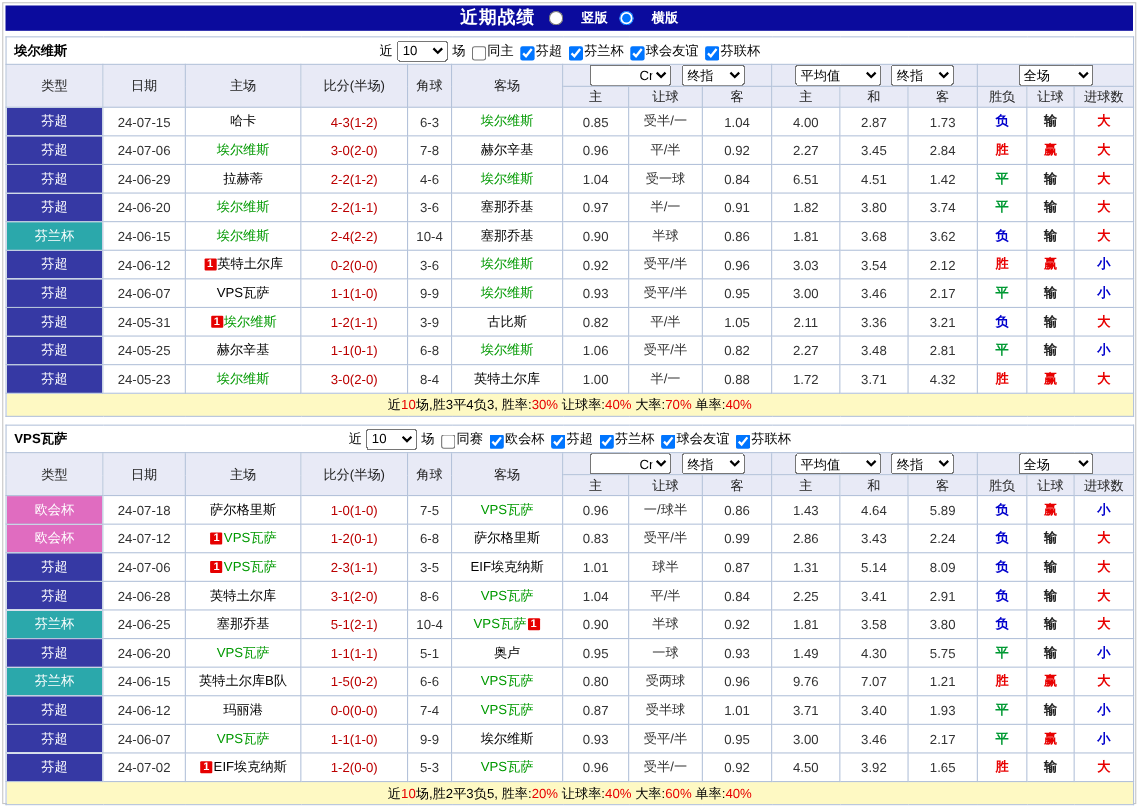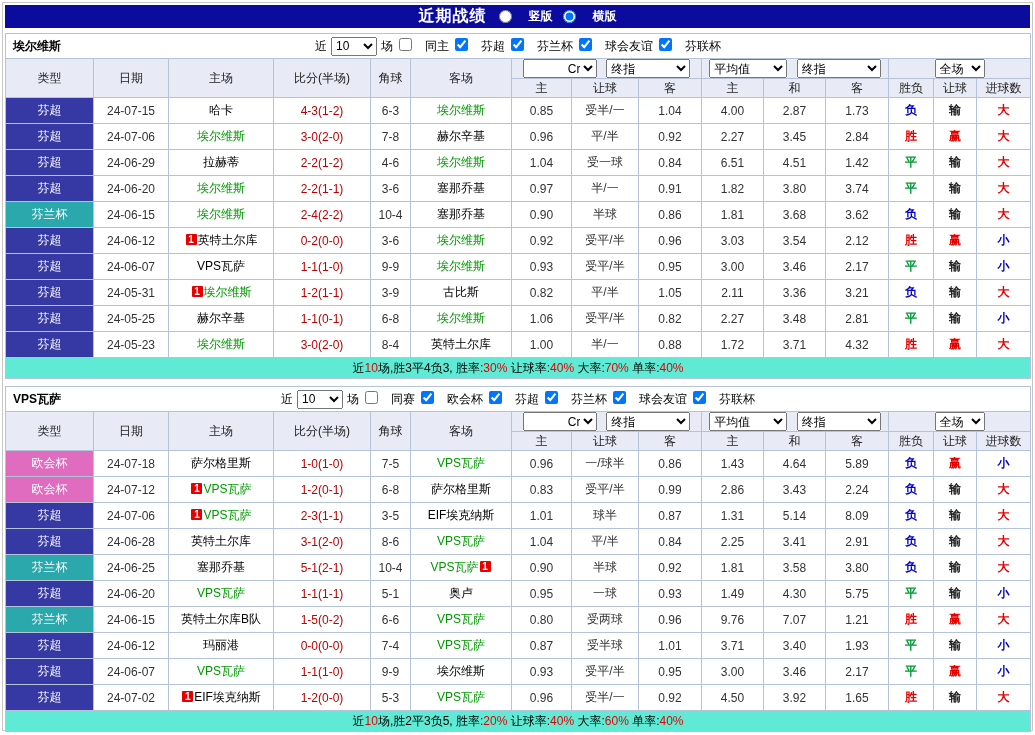--- a/index.html
+++ b/index.html
@@ -16,28 +16,28 @@
   .radios{display:inline-flex; gap:10px;}
   .radios label{display:inline-flex; align-items:center; gap:17px; color:#fff; font-weight:bold; font-size:12px; cursor:pointer;}
   input[type=radio],input[type=checkbox]{margin:0; width:13px; height:13px;}
   .match-block{margin-bottom:7px;}
   table{width:100%; border-collapse:collapse; table-layout:fixed;}
   th,td{border:1px solid var(--border); text-align:center; white-space:nowrap; overflow:hidden; font-size:12px; font-weight:normal; padding:0;}
   tbody td{height:26px;}
   .filter-row th{height:25px; background:#fff;}
   .hrow-a th{height:20px; background:var(--header-bg); color:#222;}
   .hrow-b th{height:19px; background:var(--header-bg); color:#222;}
-  tfoot td{height:21px; background:#5eead4;}
+  tfoot td{height:21px; background:#fef9c3;}
   .filterbar{position:relative; display:flex; align-items:center; justify-content:center; height:100%;}
   .team-name{position:absolute; left:7px; font-weight:bold; font-size:12px;}
   .filters{display:inline-flex; align-items:center; gap:4px;}
-  .filters label{display:inline-flex; align-items:flex-start; gap:13px; margin-left:2px; cursor:pointer;}
+  .filters label{display:inline-flex; align-items:flex-end; gap:1px; margin-left:2px; cursor:pointer;}
   select{font-size:12px; height:19px; font-family:inherit;}
   .sel-count{width:46px;}
-  .sel-book{width:74px;padding-left:40px;} .sel-stage{width:84px;} .sel-avg{width:78px;} .sel-full{width:50px;}
+  .sel-book{width:74px;padding-left:40px;} .sel-stage{width:57px;} .sel-avg{width:78px;} .sel-full{width:68px;}
   .sel-cell select{margin:0 3px;}
   .badge{display:inline-block; background:var(--c-badge); color:#fff; font-size:10px; font-weight:bold; line-height:11px; width:11px; height:11px; text-align:center; margin:0 1px; border-radius:1px; vertical-align:1px;}
   .lg-super{background:var(--league-super); color:#fff;}
   .lg-cup{background:var(--league-cup); color:#fff;}
   .lg-euro{background:var(--league-euro); color:#fff;}
   .score{color:var(--c-score);}
   .focus{color:var(--c-focus);}
   .muted{color:#333;}
   .c-red{color:var(--c-win);}
   .c-green{color:var(--c-draw);}

